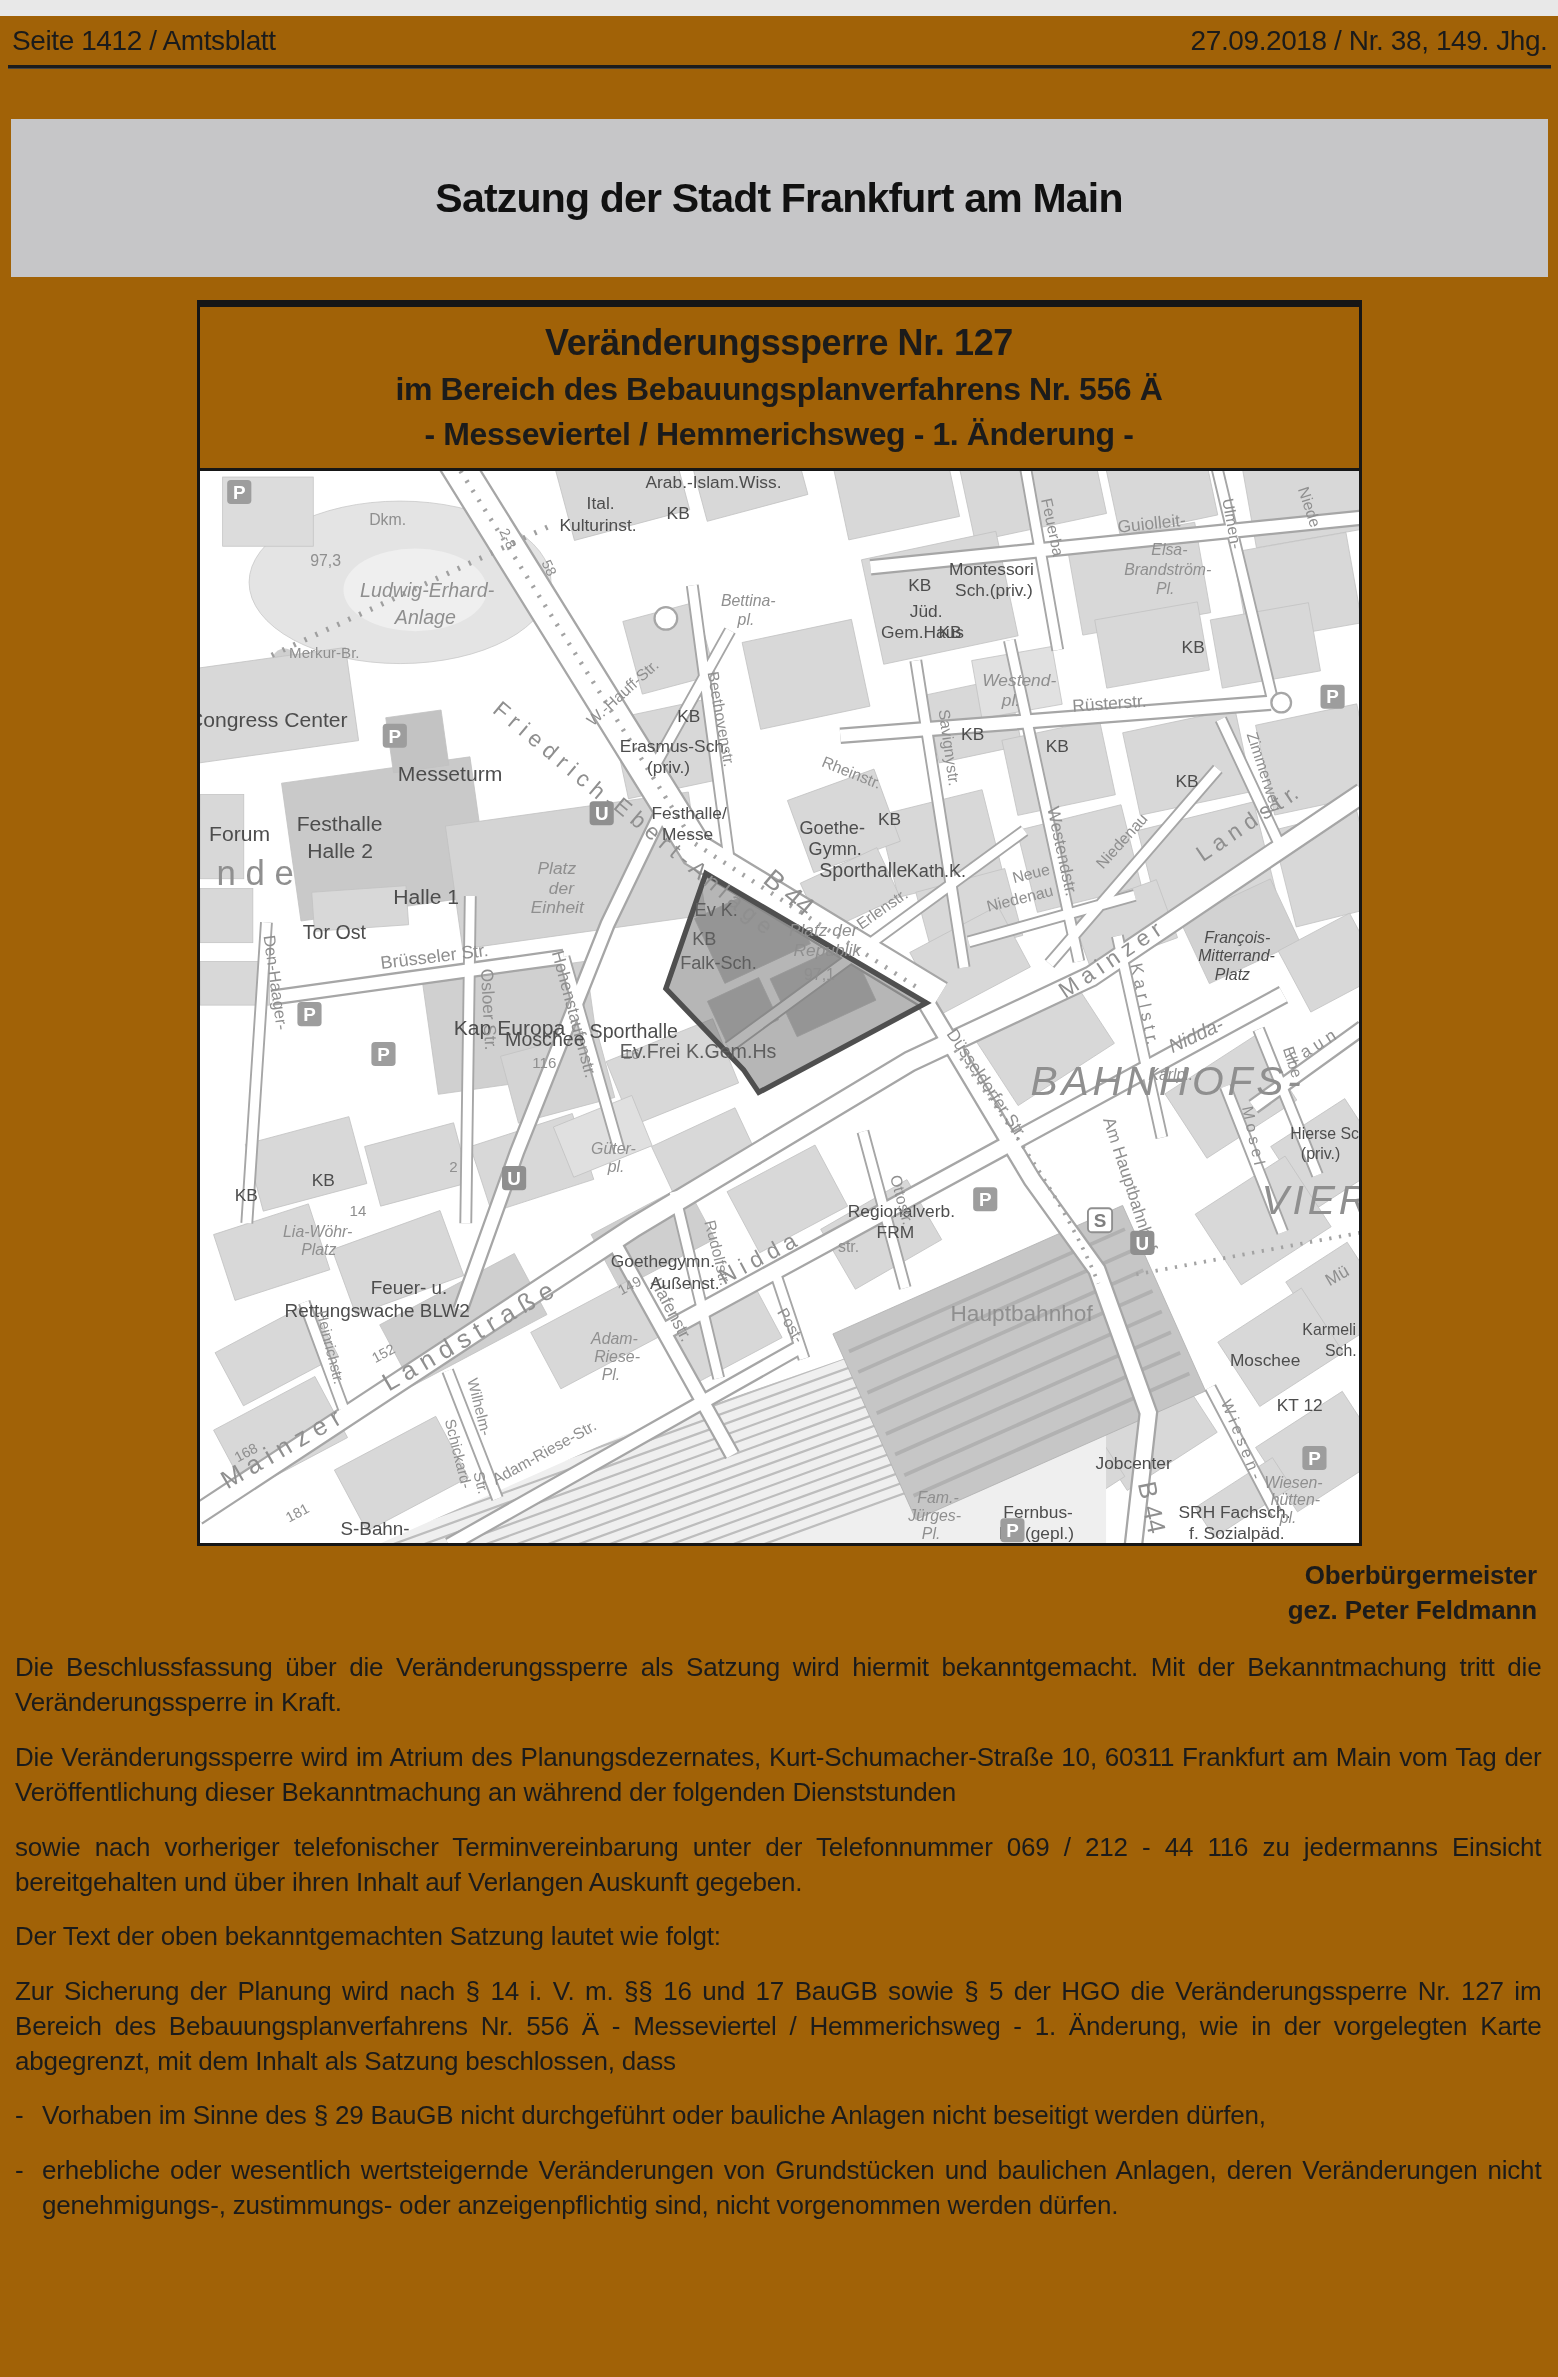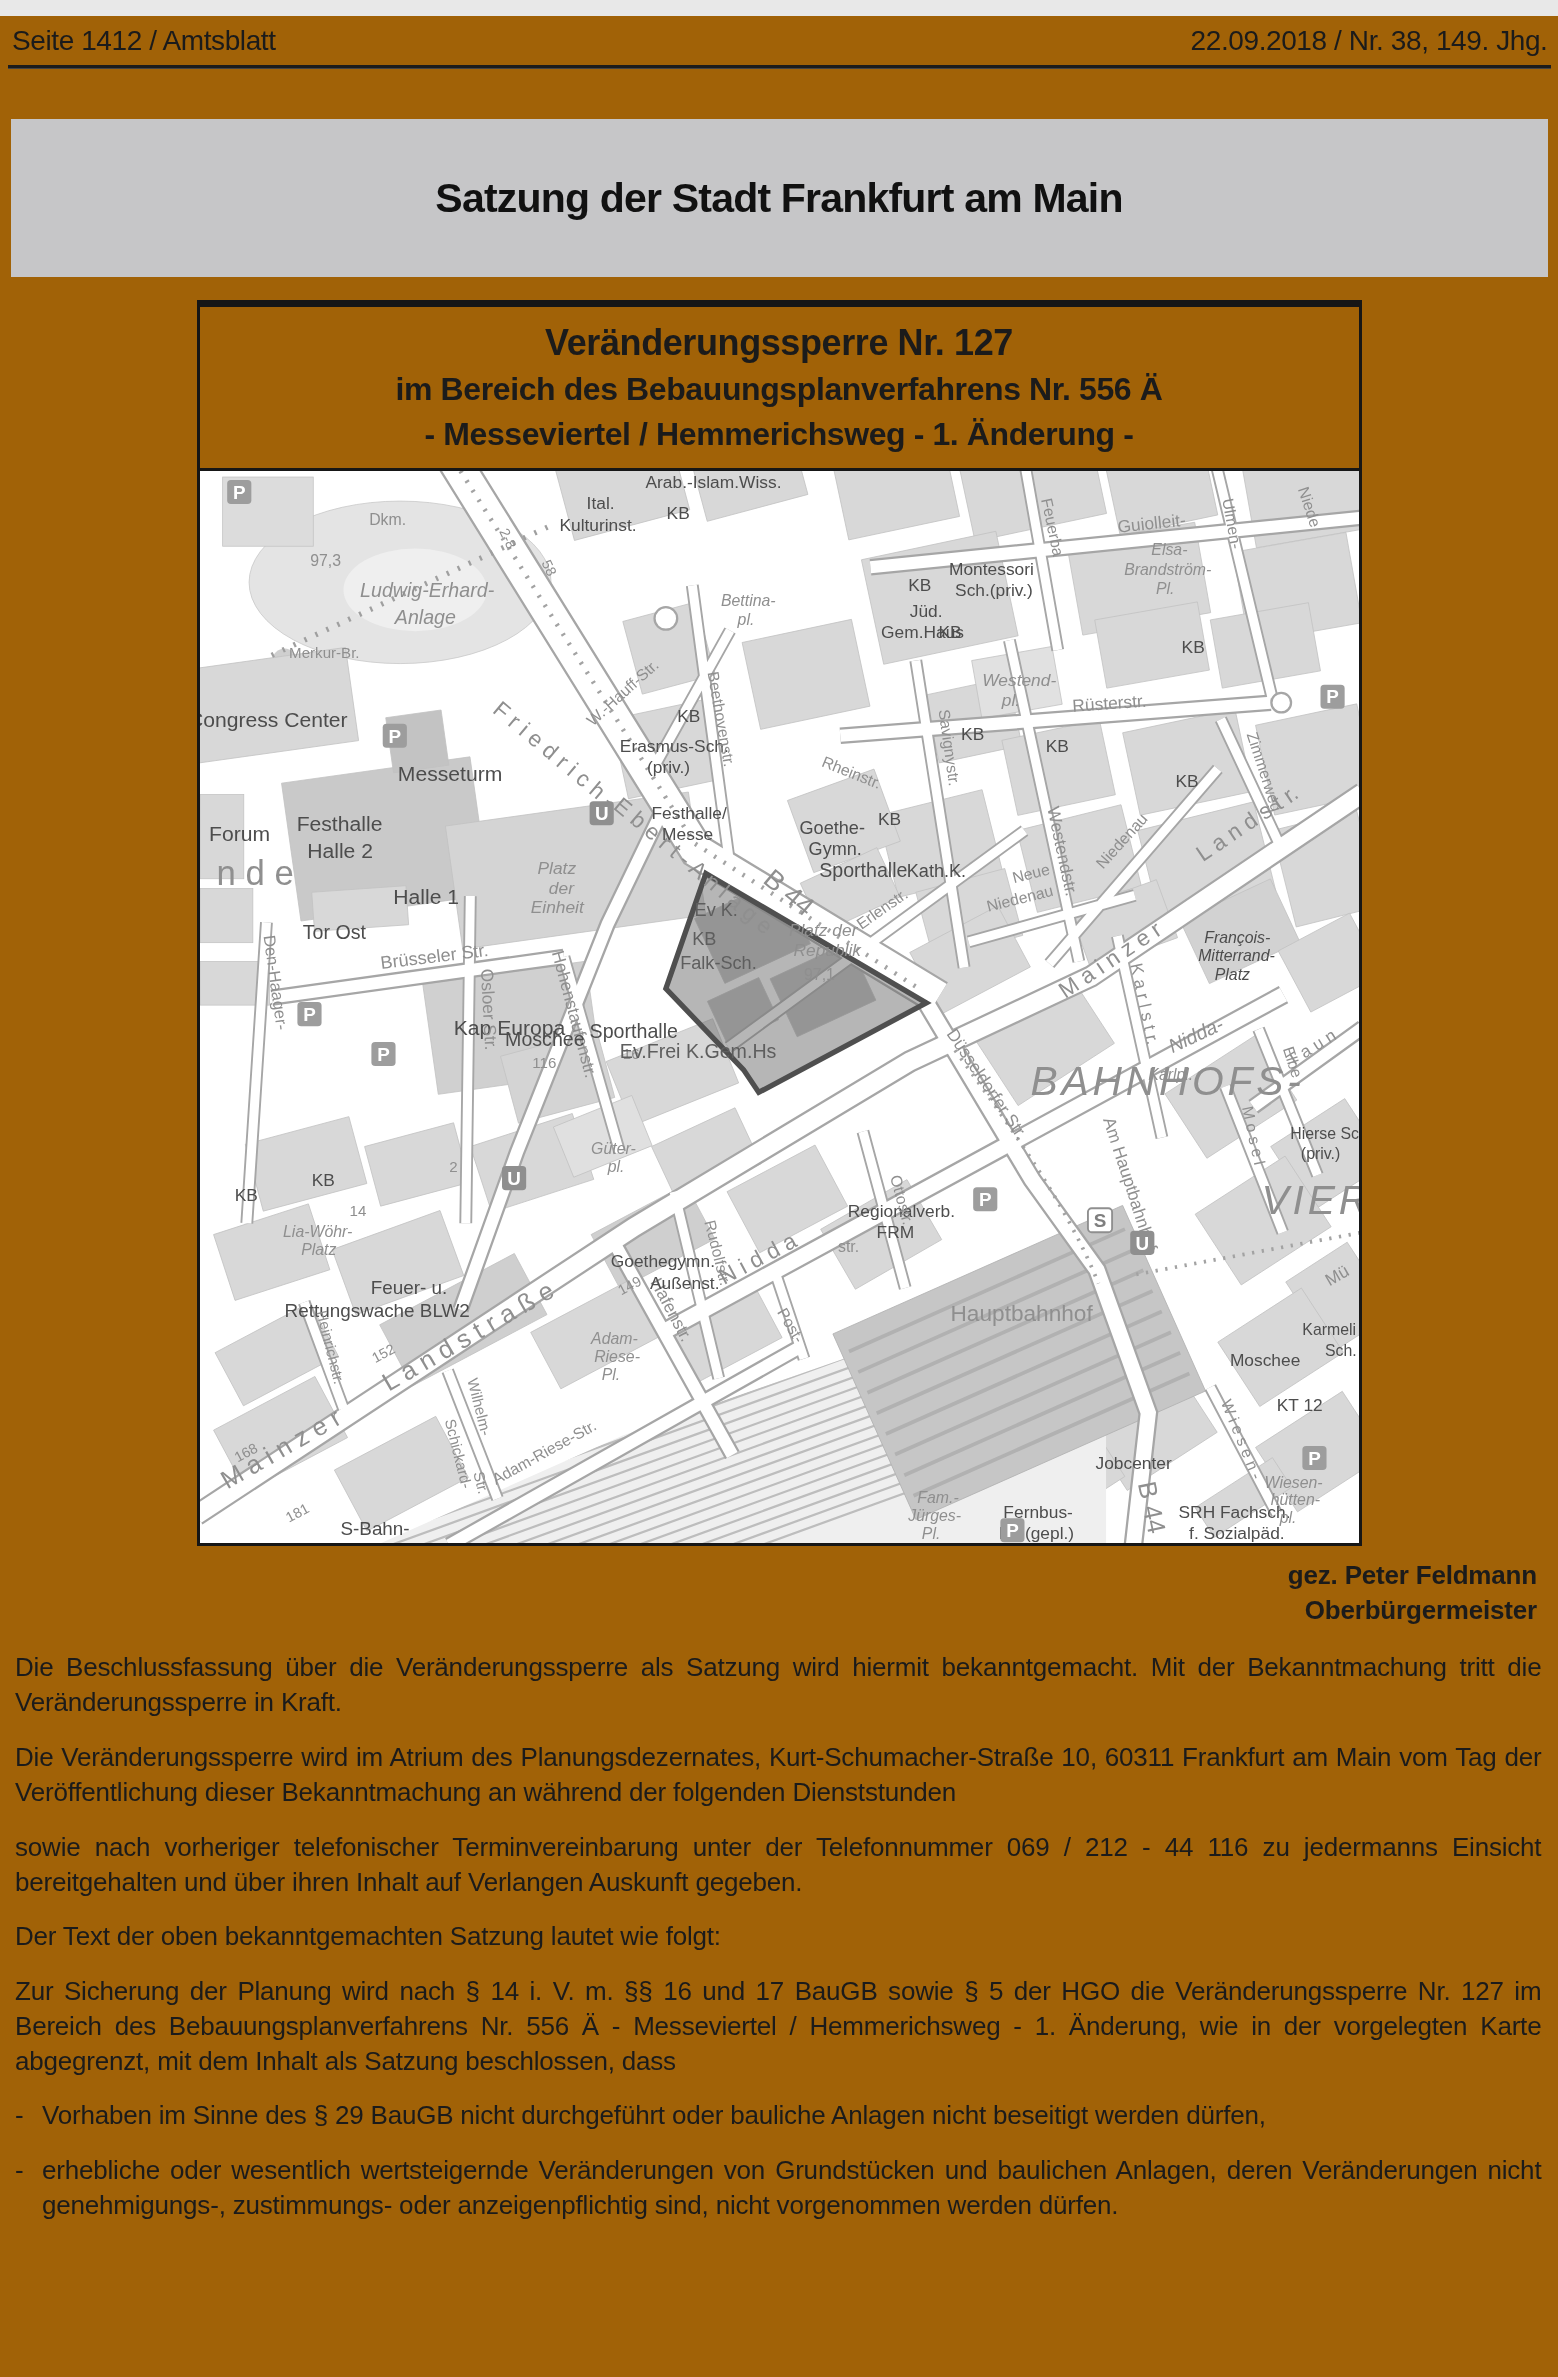--- a/index.html
+++ b/index.html
@@ -32,21 +32,21 @@
   .bullet .btext{flex:1;}
   .bullet .btext.just{text-align:justify;}
 </style>
 </head>
 <body>
 
 <div class="page">
 
   <header>
     <span>Seite 1412 / Amtsblatt</span>
-    <span>22.09.2018 / Nr. 38, 149. Jhg.</span>
+    <span>27.09.2018 / Nr. 38, 149. Jhg.</span>
   </header>
   <div class="rule"></div>
 
   <div class="banner" style="background: rgb(198, 198, 200);">
     <h1>Satzung der Stadt Frankfurt am Main</h1>
   </div>
 
   <figure class="mapfig">
     <div class="map-title">
       <div class="mt1">Veränderungssperre Nr. 127</div>
@@ -387,22 +387,22 @@
               <text text-anchor="middle" dy="0.36em" font-size="25" font-weight="bold" fill="#7f7f7f">S</text>
             </g>
           </g>
       </svg>
     </div>
   </figure>
 
 
   <main>
     <div class="sig">
+      <div>Oberbürgermeister</div>
       <div>gez. Peter Feldmann</div>
-      <div>Oberbürgermeister</div>
     </div>
     <p class="just">Die Beschlussfassung über die Veränderungssperre als Satzung wird hiermit bekanntgemacht. Mit der Bekanntmachung tritt die Veränderungssperre in Kraft.</p>
     <p class="just">Die Veränderungssperre wird im Atrium des Planungsdezernates, Kurt-Schumacher-Straße 10, 60311 Frankfurt am Main vom Tag der Veröffentlichung dieser Bekanntmachung an während der folgenden Dienststunden</p>
     <p class="just">sowie nach vorheriger telefonischer Terminvereinbarung unter der Telefonnummer 069 / 212 - 44 116 zu jedermanns Einsicht bereitgehalten und über ihren Inhalt auf Verlangen Auskunft gegeben.</p>
     <p>Der Text der oben bekanntgemachten Satzung lautet wie folgt:</p>
     <p class="just">Zur Sicherung der Planung wird nach § 14 i. V. m. §§ 16 und 17 BauGB sowie § 5 der HGO die Veränderungssperre Nr. 127 im Bereich des Bebauungsplanverfahrens Nr. 556 Ä - Messeviertel / Hemmerichsweg - 1. Änderung, wie in der vorgelegten Karte abgegrenzt, mit dem Inhalt als Satzung beschlossen, dass</p>
     <div class="bullet">
       <span class="dash">-</span>
       <span class="btext">Vorhaben im Sinne des § 29 BauGB nicht durchgeführt oder bauliche Anlagen nicht beseitigt werden dürfen,</span>
     </div>

